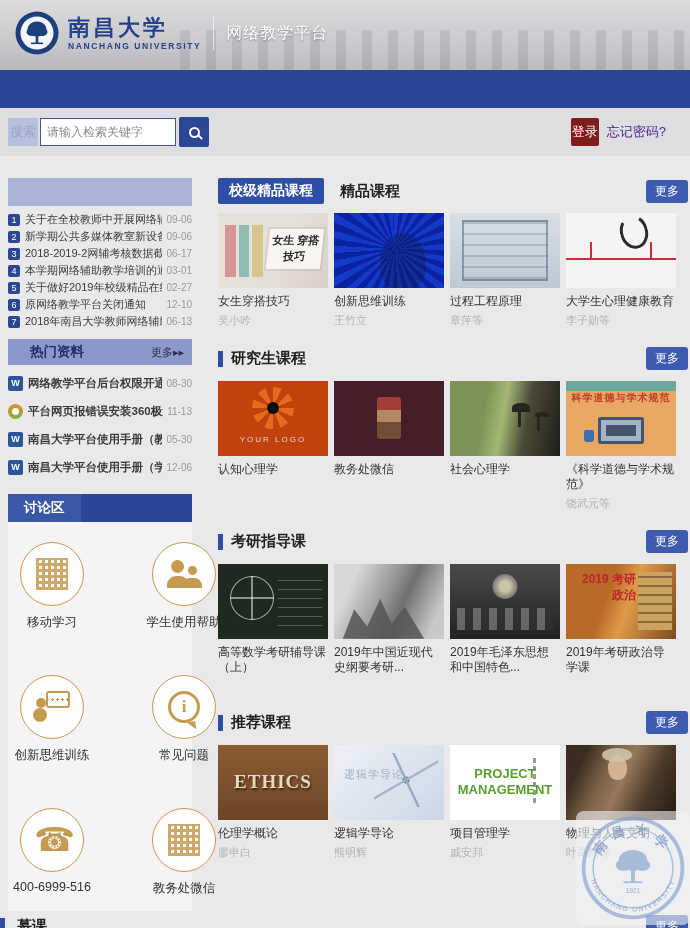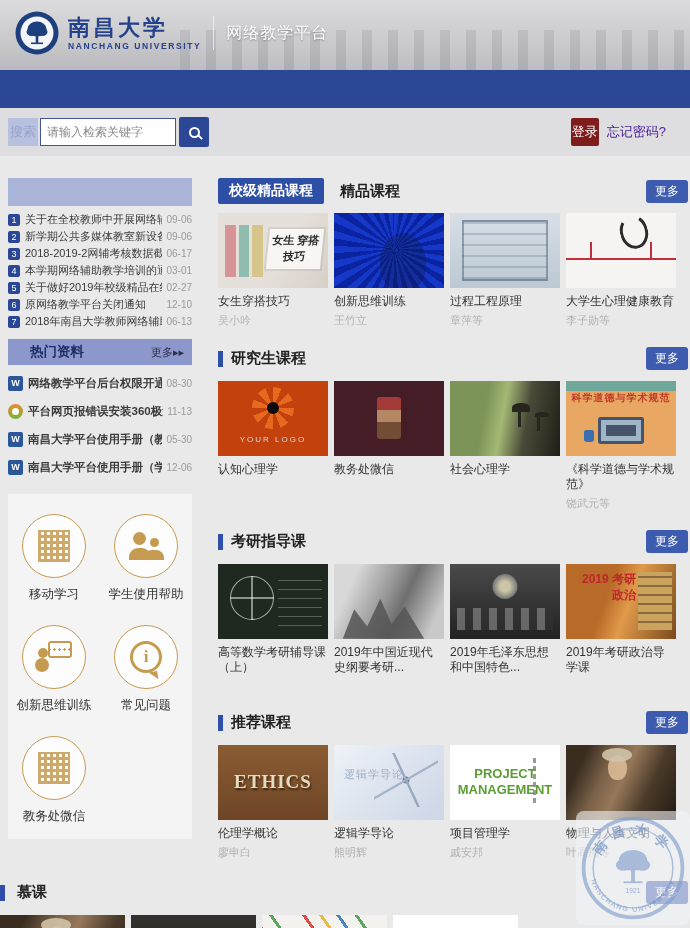--- a/index.html
+++ b/index.html
@@ -69,21 +69,21 @@
   .hot-icon.th-doc-orange { background:conic-gradient(#e98c2a,#7cb342,#e98c2a); border-radius:50%; }
   .hot-icon.th-doc-orange::before { content:""; position:absolute; inset:4px; background:#fff; border-radius:50%; }
   .hot-text { flex:1; color:#3a3a3a; white-space:nowrap; overflow:hidden; font-weight:bold; }
   .hot-date { color:#9a9a9a; font-size:10px; margin-left:4px; flex:none; }
   
   .discuss { margin-top:13px; }
   .discuss-bar { height:28px; background:#2b4694; display:flex; align-items:center; }
   .discuss-title { color:#fff; font-size:13.5px; font-weight:bold; padding:0 16px; height:100%;
     display:flex; align-items:center; background:#3a57a8; }
   .discuss-panel { background:#f4f4f5; padding:20px 0 14px; display:grid;
-    grid-template-columns:1fr 1fr; row-gap:22px; justify-items:center; }
+    grid-template-columns:1fr 1fr; row-gap:22px; justify-items:center;gap:44px; }
   .d-item { text-align:center; width:88px; cursor:pointer; }
   .d-circle { width:64px; height:64px; border:1px solid #c59b52; border-radius:50%; margin:0 auto 8px;
     display:flex; align-items:center; justify-content:center; background:#fdfdfd; }
   .d-label { font-size:12.5px; color:#333; white-space:nowrap; }
   .ic { position:relative; width:36px; height:36px; display:block; }
   .ic.th-qr { width:32px; height:32px;
     background:repeating-linear-gradient(0deg,#c59b52 0 3px,transparent 3px 6px),
                repeating-linear-gradient(90deg,#c59b52 0 3px,transparent 3px 6px); opacity:.85; }
   .ic.th-people::before { content:""; position:absolute; left:5px; top:4px; width:13px; height:13px;
     border-radius:50%; background:#c59b52; box-shadow:15px 4px 0 -2px #c59b52; }
@@ -344,20 +344,23 @@
           <span class="hot-date">05-30</span>
         </div>
         <div class="hot-item">
           <span class="hot-icon th-doc-blue"></span>
           <span class="hot-text">南昌大学平台使用手册（学生）</span>
           <span class="hot-date">12-06</span>
         </div>
       </div>
 
     <div class="discuss">
+      <div class="discuss-bar">
+        <span class="discuss-title">讨论区</span>
+      </div>
       <div class="discuss-panel">
 
       <div class="d-item">
             <div class="d-circle">
               <span class="ic th-qr"></span>
             </div>
             <div class="d-label">移动学习</div>
           </div>
           <div class="d-item">
             <div class="d-circle">
@@ -369,20 +372,26 @@
             <div class="d-circle">
               <span class="ic th-chat"></span>
             </div>
             <div class="d-label">创新思维训练</div>
           </div>
           <div class="d-item">
             <div class="d-circle">
               <span class="ic th-faq"></span>
             </div>
             <div class="d-label">常见问题</div>
+          </div>
+          <div class="d-item">
+            <div class="d-circle">
+              <span class="ic th-phone"></span>
+            </div>
+            <div class="d-label">400-6999-516</div>
           </div>
           <div class="d-item">
             <div class="d-circle">
               <span class="ic th-qr"></span>
             </div>
             <div class="d-label">教务处微信</div>
           </div>
         </div>
     </div>
   </div>

